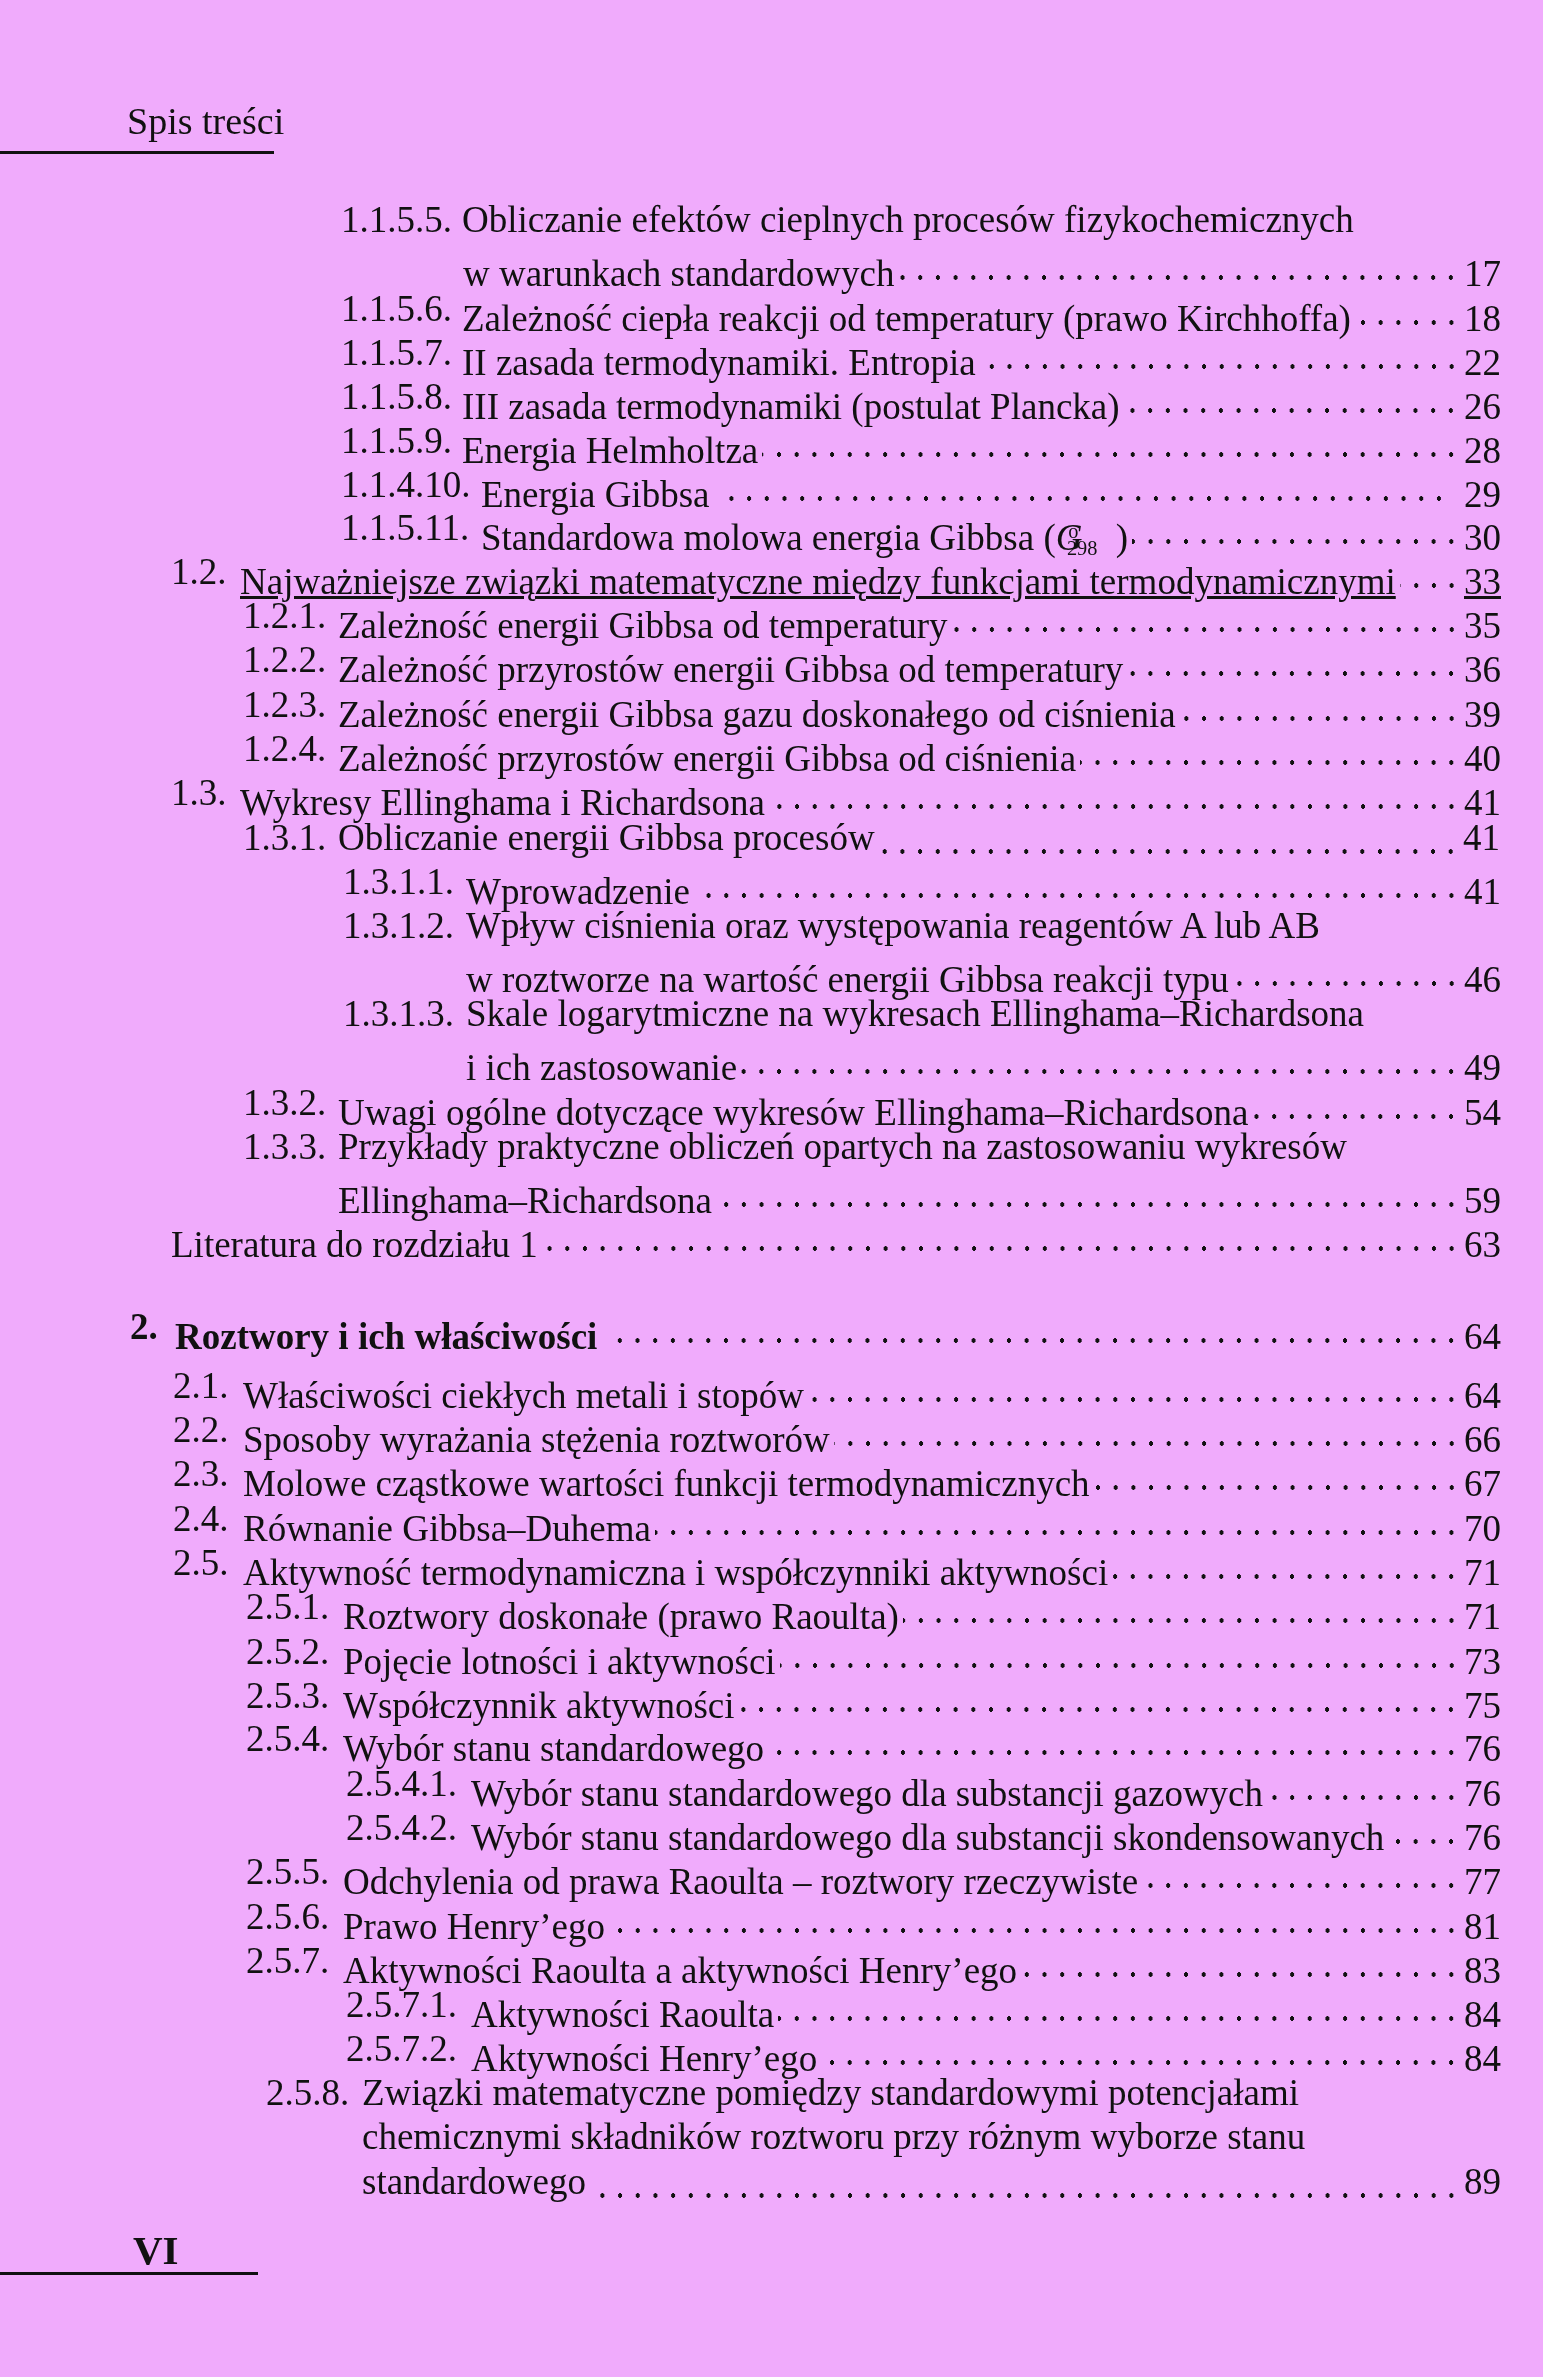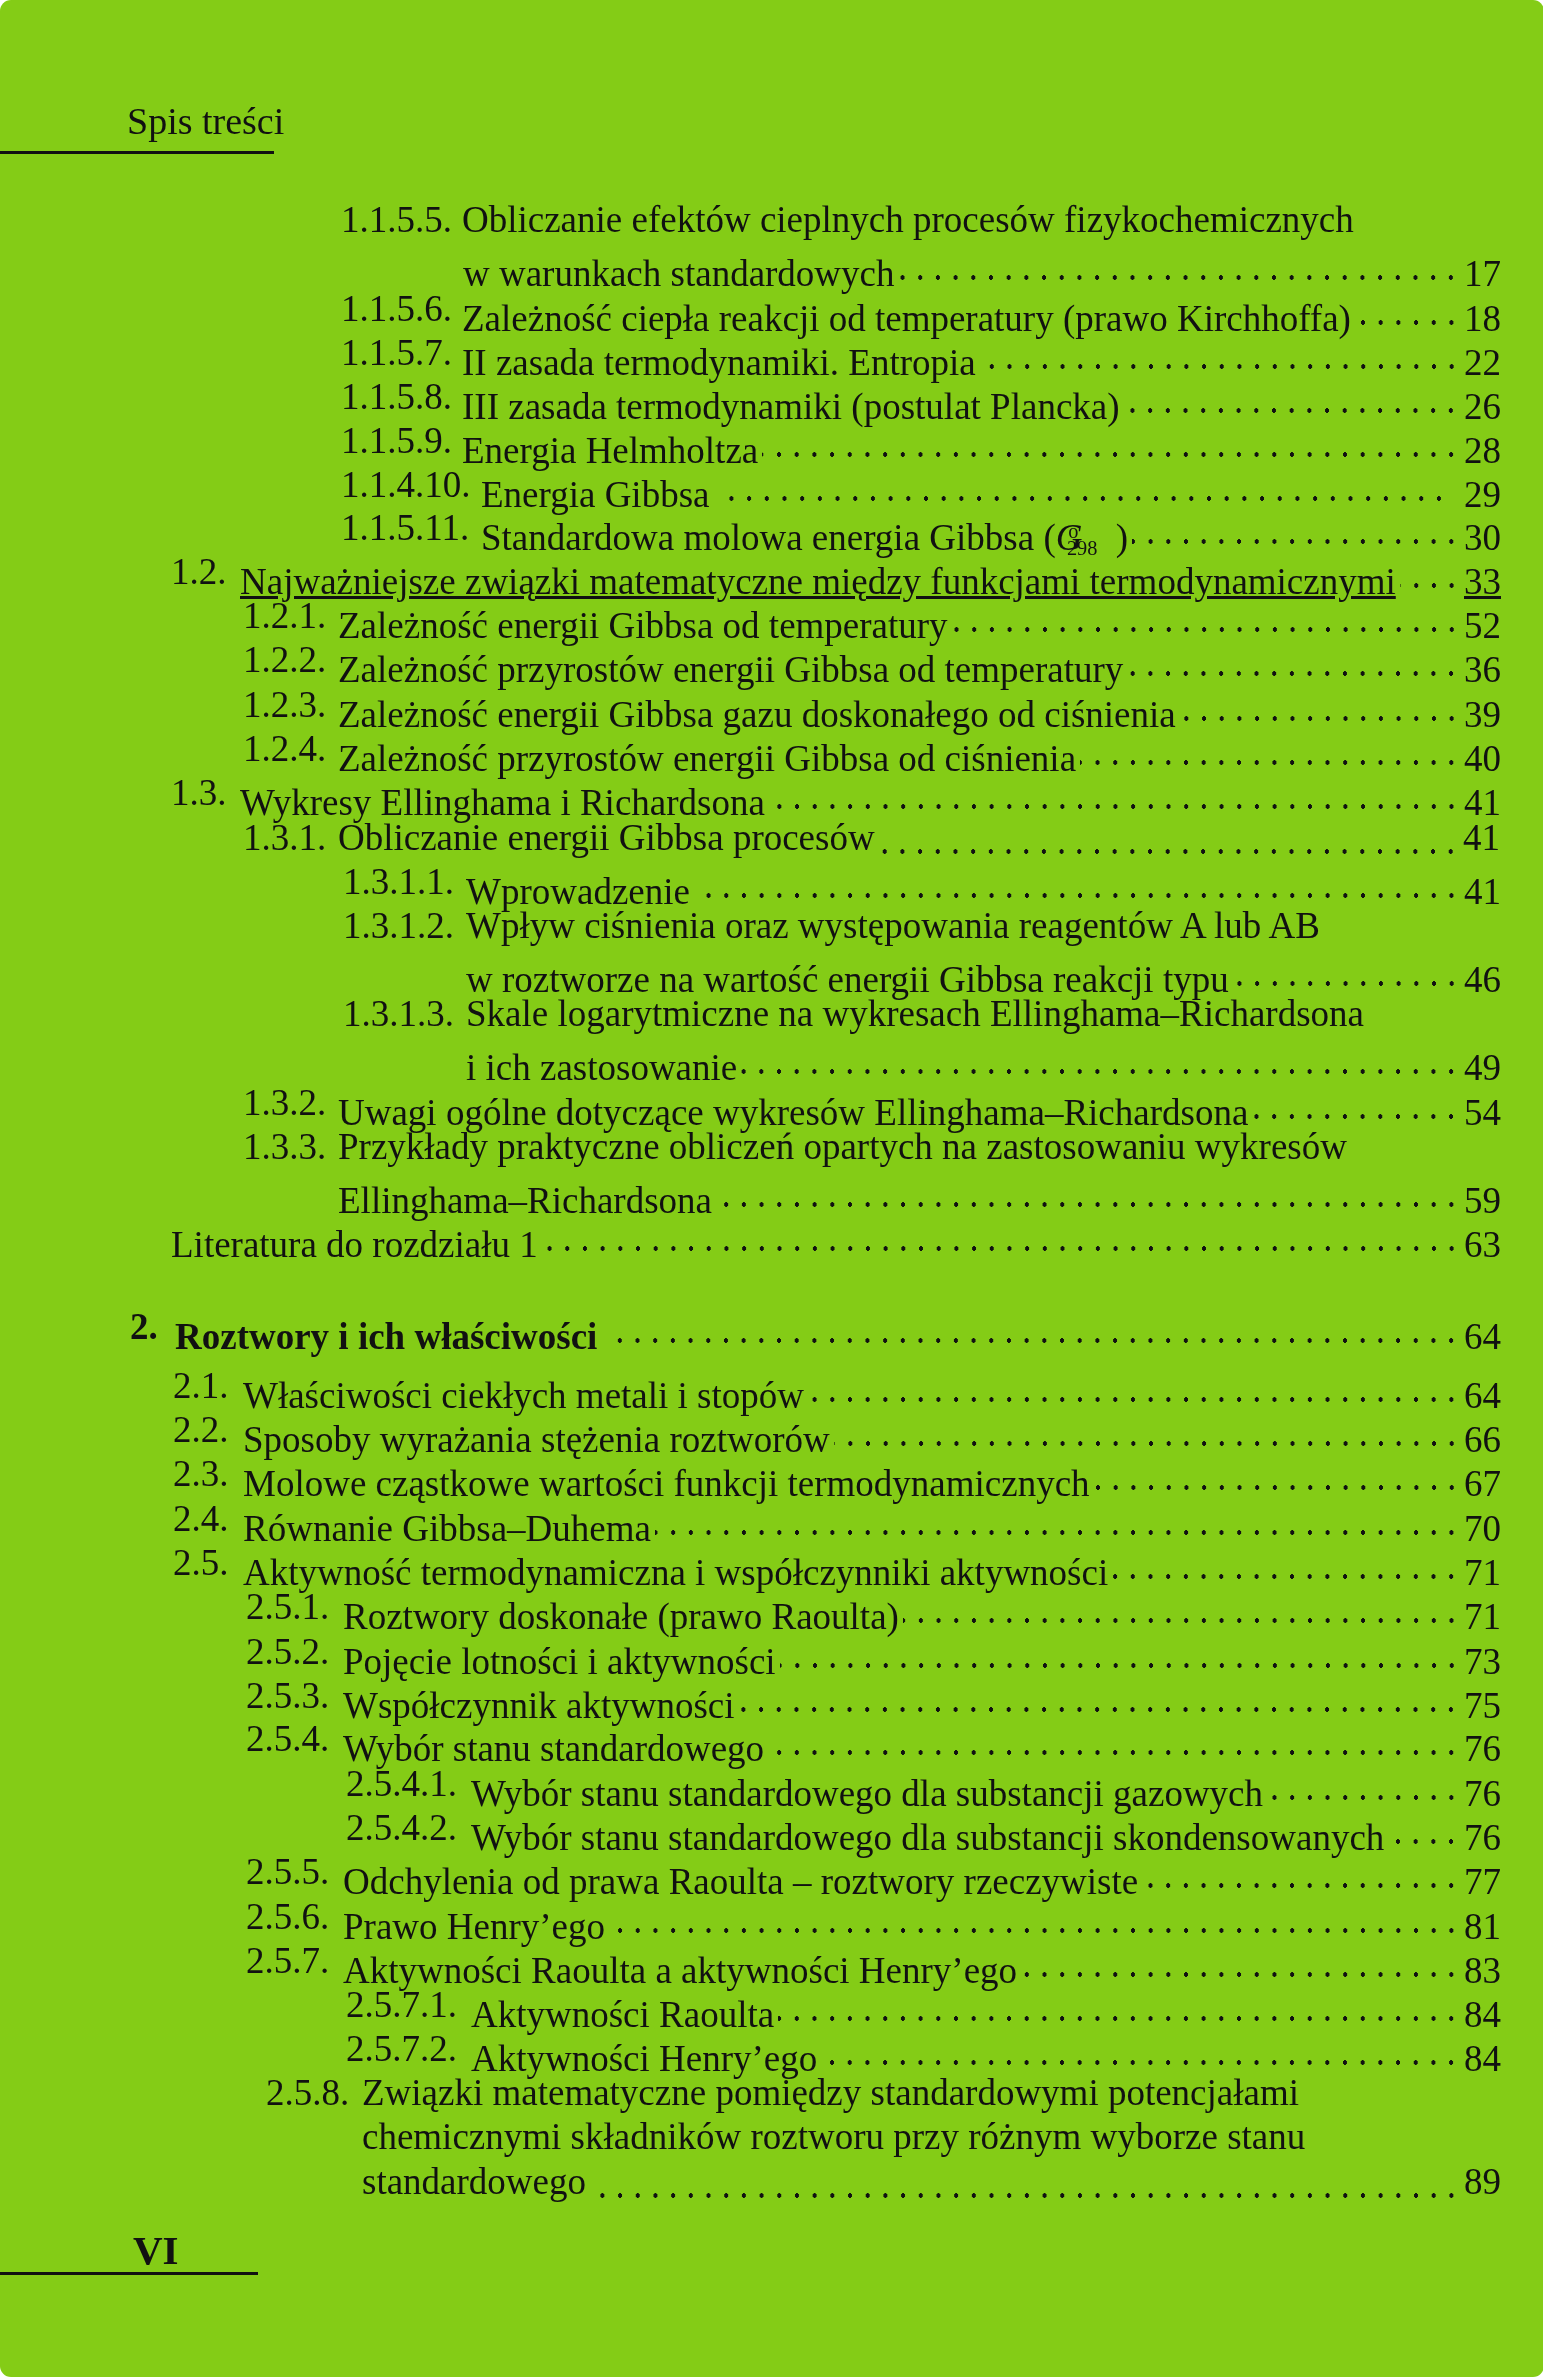--- a/index.html
+++ b/index.html
@@ -1,18 +1,18 @@
 <!DOCTYPE html>
 <html style="font-size:10.5px"><head>
 <meta charset="utf-8">
 <style>
   html, body { margin: 0; padding: 0; background: #ffffff; }
   body { width: 1544px; height: 2377px; position: relative; overflow: hidden;
          font-family: "Liberation Serif", "DejaVu Serif", serif; color: #111111; }
-  .page { position: absolute; left: 0; top: 0; width: 1544px; height: 2377px; background: #84cc16; border-radius: 11px; }
+  .page { position: absolute; left: 0; top: 0; width: 1544px; height: 2377px; background: #f0abfc; }
   .running-head { position: absolute; left: 127px; top: 98px; font-size: 38px; line-height: 46px; white-space: nowrap; }
   .head-rule { position: absolute; left: 0; top: 151px; width: 274px; height: 3.3px; background: #111; }
   .folio { position: absolute; left: 133px; top: 2227px; font-size: 41px; font-weight: bold; line-height: 46px; }
   .foot-rule { position: absolute; left: 0; top: 2272px; width: 258px; height: 3.3px; background: #111; }
 
   .toc { position: absolute; left: 0; top: 0; width: 1544px; }
   .row { position: absolute; height: 45px; line-height: 45px; font-size: 37px; white-space: nowrap; }
   .num { position: absolute; left: 0; top: 0; }
   .txt { position: absolute; top: 0; display: flex; align-items: baseline; }
   .title { white-space: nowrap; }
@@ -109,21 +109,21 @@
         <span class="leader"></span>
         <span class="page-num">33</span>
       </div>
     </div>
 
     <div class="row" style="left:243px;top:593px;width:1255px;">
       <span class="num">1.2.1.</span>
       <div class="txt" style="left:95px;right:0;">
         <span class="title">Zależność energii Gibbsa od temperatury</span>
         <span class="leader"></span>
-        <span class="page-num">52</span>
+        <span class="page-num">35</span>
       </div>
     </div>
 
     <div class="row" style="left:243px;top:637px;width:1255px;">
       <span class="num">1.2.2.</span>
       <div class="txt" style="left:95px;right:0;">
         <span class="title">Zależność przyrostów energii Gibbsa od temperatury</span>
         <span class="leader"></span>
         <span class="page-num">36</span>
       </div>

